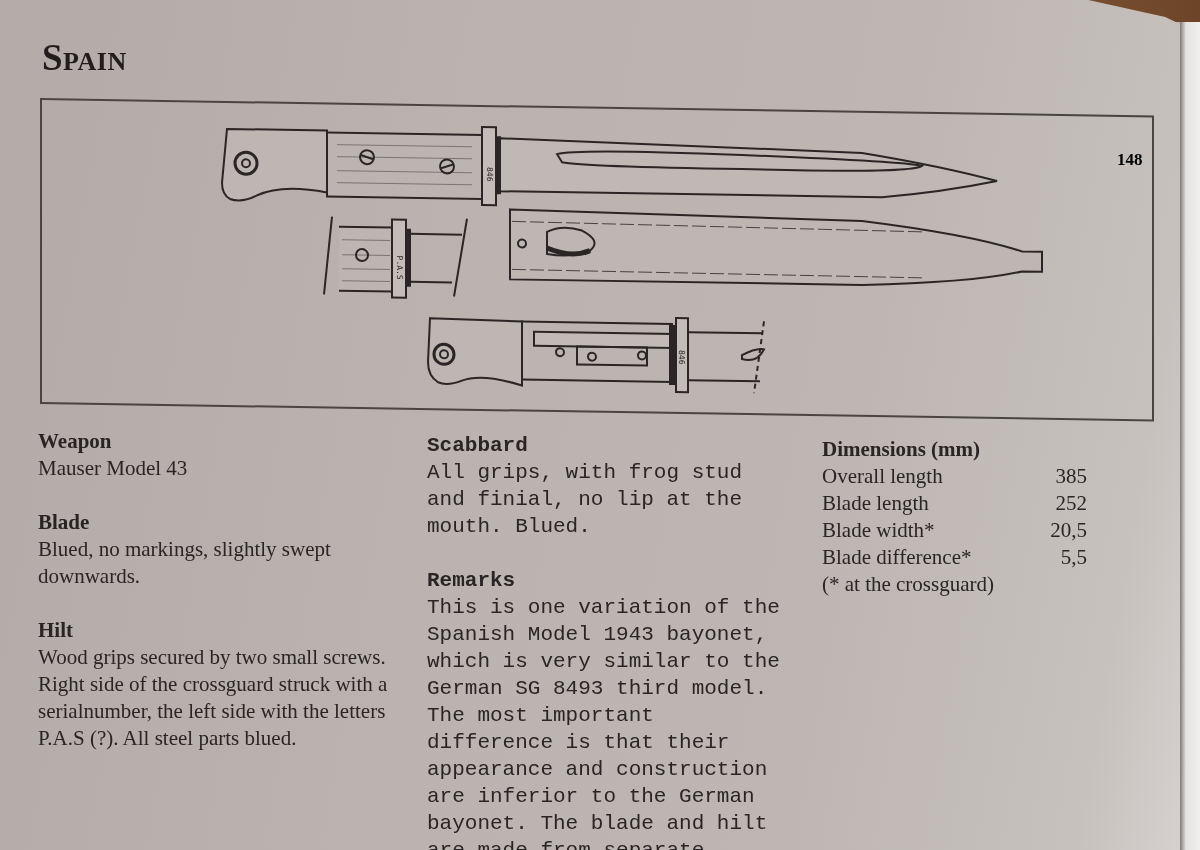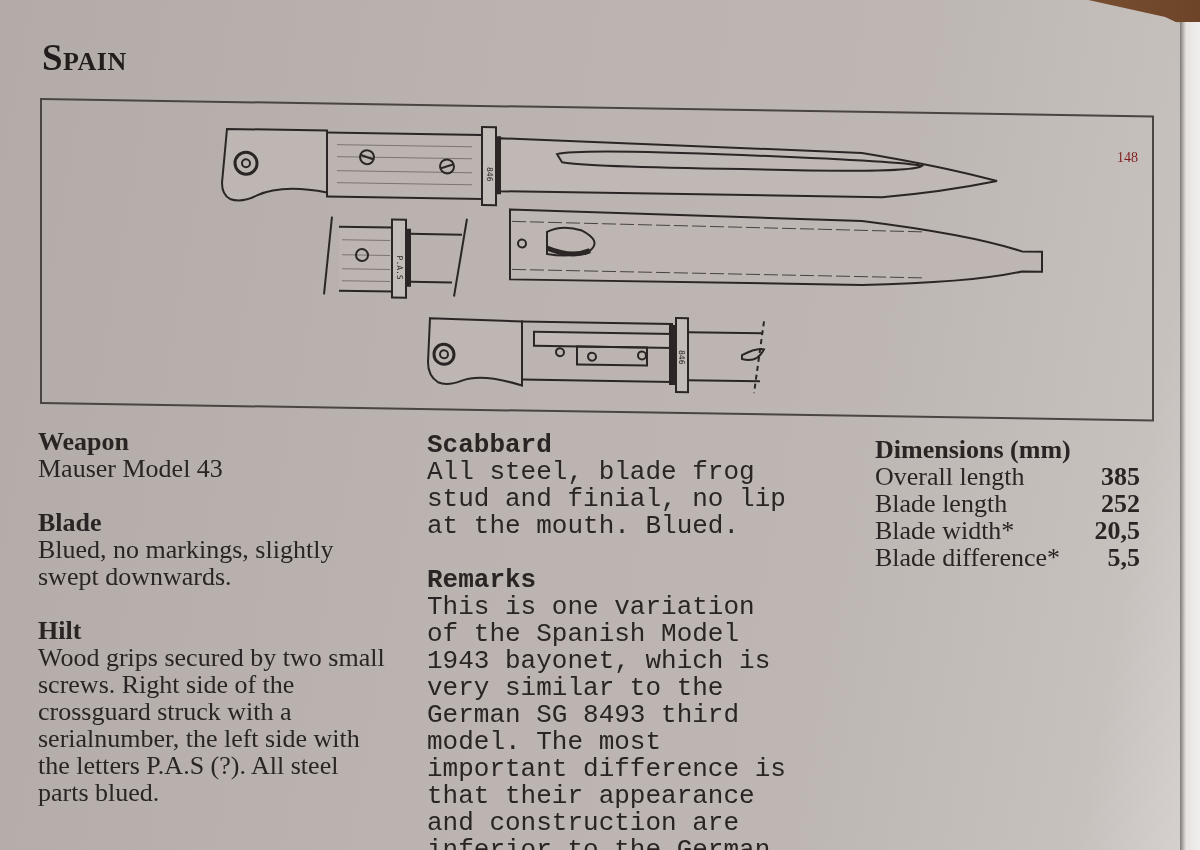--- a/index.html
+++ b/index.html
@@ -27,32 +27,32 @@
     font-size: 37px; font-weight: bold; letter-spacing: 0.5px;
     font-variant: small-caps; color: #221d1c;
   }
   .figure {
     position: absolute; left: 40px; top: 98px; width: 1114px; height: 306px;
     border: 2px solid #4a4442; box-sizing: border-box;
     transform: skewY(0.9deg); transform-origin: left top;
   }
   .page-number {
     position: absolute; left: 1117px; top: 150px;
-    font-size: 14px; font-weight: normal; color: #7f1d1d;
+    font-size: 17px; font-weight: bold; color: #000000;
   }
   .drawing { position: absolute; left: 0; top: 0; }
-  .col { position: absolute; font-size: 26px; line-height: 27px; }
+  .col { position: absolute; font-size: 21px; line-height: 27px; }
   .col .h { font-weight: bold; display: block; }
   .col .p { display: block; }
   .col-left { left: 38px; top: 428px; width: 370px; }
   .col-mid  { left: 427px; top: 432px; width: 370px; font-family: Liberation Mono, monospace; }
-  .col-right{ left: 875px; top: 436px; width: 265px; }
+  .col-right{ left: 822px; top: 436px; width: 265px; }
   .gap { height: 27px; }
   .dim-row { display: flex; justify-content: space-between; }
-  .dim-row .val { text-align: left; font-weight: bold; }
+  .dim-row .val { text-align: left; }
 </style>
 </head>
 <body>
 
 <div class="wood"></div>
 <div class="page"></div>
 <div class="gutter"></div>
 
 <div class="title">Spain</div>
 
@@ -130,21 +130,21 @@
   <div class="gap"></div>
   <span class="h">Blade</span>
   <span class="p" style="width:350px">Blued, no markings, slightly swept downwards.</span>
   <div class="gap"></div>
   <span class="h">Hilt</span>
   <span class="p" style="width:355px">Wood grips secured by two small screws. Right side of the crossguard struck with a serialnumber, the left side with the letters P.A.S (?).  All steel parts blued.</span>
 </div>
 
 <div class="col col-mid">
   <span class="h">Scabbard</span>
-  <span class="p" style="width:360px">All steel, blade frog stud and finial, no lip at the mouth. Blued.</span>
+  <span class="p" style="width:360px">All grips, with frog stud and finial, no lip at the mouth. Blued.</span>
   <div class="gap"></div>
   <span class="h">Remarks</span>
   <span class="p" style="width:362px; hyphens:auto;">This is one variation of the Spanish Model 1943 bayonet, which is very similar to the German SG 8493 third model. The most important difference is that their appearance and construction are inferior to the German bayonet. The blade and hilt are made from separate parts, riveted together.</span>
 </div>
 
 <div class="col col-right">
   <span class="h">Dimensions (mm)</span>
   <div class="dim-row">
     <span>Overall length</span>
     <span class="val">385</span>
@@ -154,13 +154,14 @@
     <span class="val">252</span>
   </div>
   <div class="dim-row">
     <span>Blade width*</span>
     <span class="val">20,5</span>
   </div>
   <div class="dim-row">
     <span>Blade difference*</span>
     <span class="val">5,5</span>
   </div>
+  <span class="p">(* at the crossguard)</span>
 </div>
 
 </body></html>

